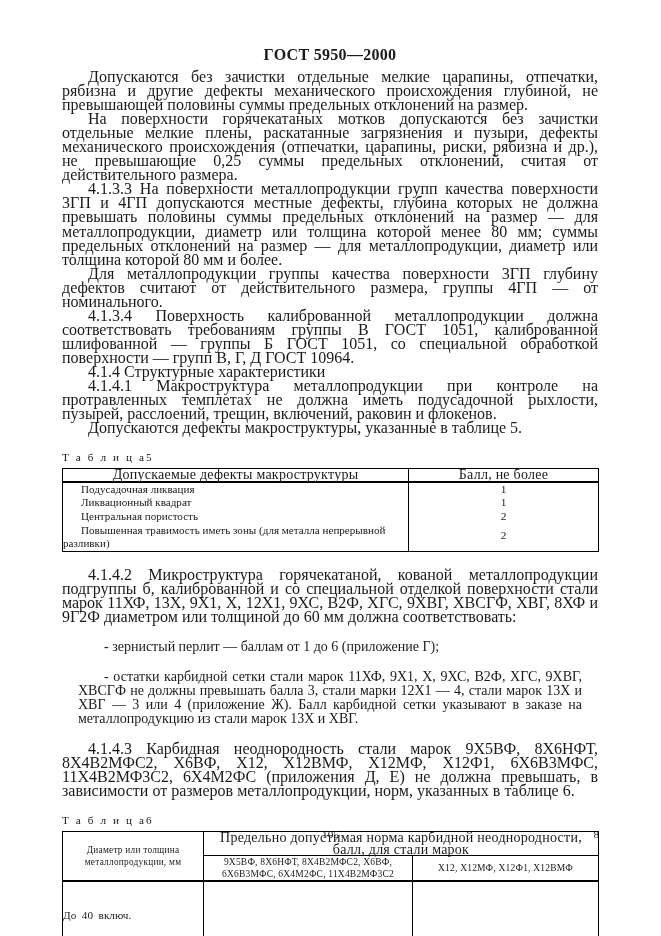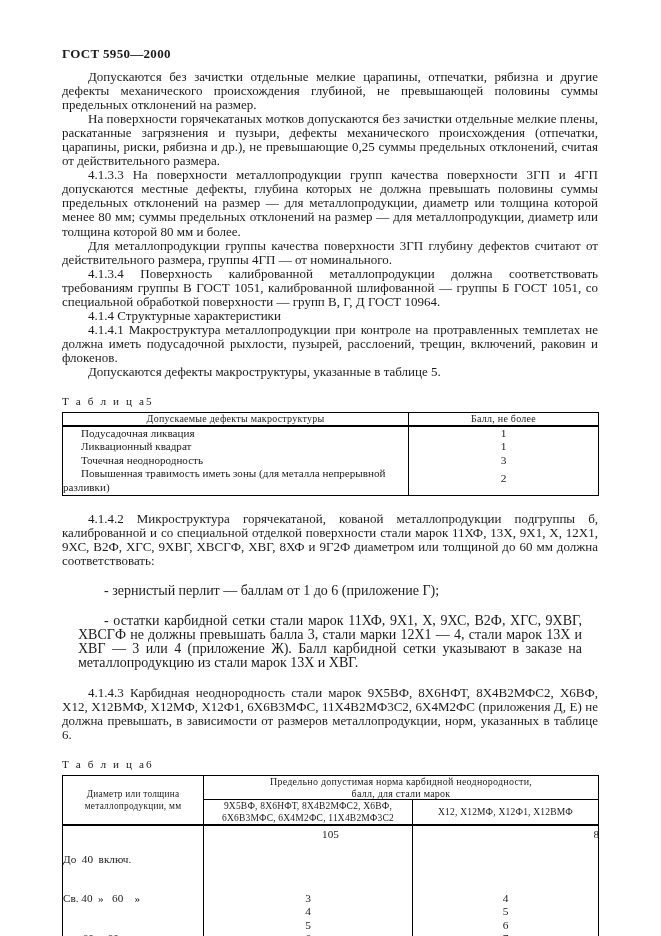--- a/index.html
+++ b/index.html
@@ -22,35 +22,35 @@
     height: 936px;
     box-sizing: border-box;
     padding: 0;
   }
   
   .header {
     position: absolute;
     top: 46px;
     left: 62px;
     width: 536px;
-    text-align: left;
+    text-align: center;
     font-weight: bold;
-    font-size: 13px;
+    font-size: 16px;
     letter-spacing: 0.3px;
   }
   
   .content {
     position: absolute;
     top: 70px;
     left: 62px;
     width: 536px;
   }
   p.para {
     margin: 0;
-    font-size: 13px;
+    font-size: 16px;
     line-height: 14.05px;
     text-align: justify;
     text-indent: 26px;
     text-justify: inter-word;
     hyphens: manual;
   }
   p.dash {
     margin: 16px;
     font-size: 14px;
     line-height: 14.05px;
@@ -84,21 +84,21 @@
     padding: 0;
     vertical-align: middle;
     font-weight: normal;
   }
   table.gost td:first-child, table.gost th:first-child { border-left: none; }
   table.gost td:last-child, table.gost th:last-child { border-right: none; }
 
   
   .hdr-cell {
     text-align: center;
-    font-size: 10px;
+    font-size: 14px;
     letter-spacing: 0.25px;
     padding: 6px 6px 5px 6px;
     line-height: 11.5px;
   }
   tr.head-sep > td, tr.head-sep > th {
     border-bottom: 2.6px solid #000;
   }
   tr.sub-sep > td, tr.sub-sep > th {
     border-bottom: 1.1px solid #000;
   }
@@ -199,22 +199,22 @@
         </tr>
         <tr>
           <td class="cell-text">Подусадочная ликвация</td>
           <td class="cell-num">1</td>
         </tr>
         <tr>
           <td class="cell-text">Ликвационный квадрат</td>
           <td class="cell-num">1</td>
         </tr>
         <tr>
-          <td class="cell-text">Точечная неоднородность</td>
-          <td class="cell-num">3</td>
+          <td class="cell-text">Центральная пористость</td>
+          <td class="cell-num">2</td>
         </tr>
         <tr>
           <td class="cell-text">Повышенная травимость иметь зоны (для металла непрерывной разливки)</td>
           <td class="cell-num" style="vertical-align:top;padding-top:5px">2</td>
         </tr>
       </tbody>
     </table>
 
     <div class="gap-l"></div>
 

